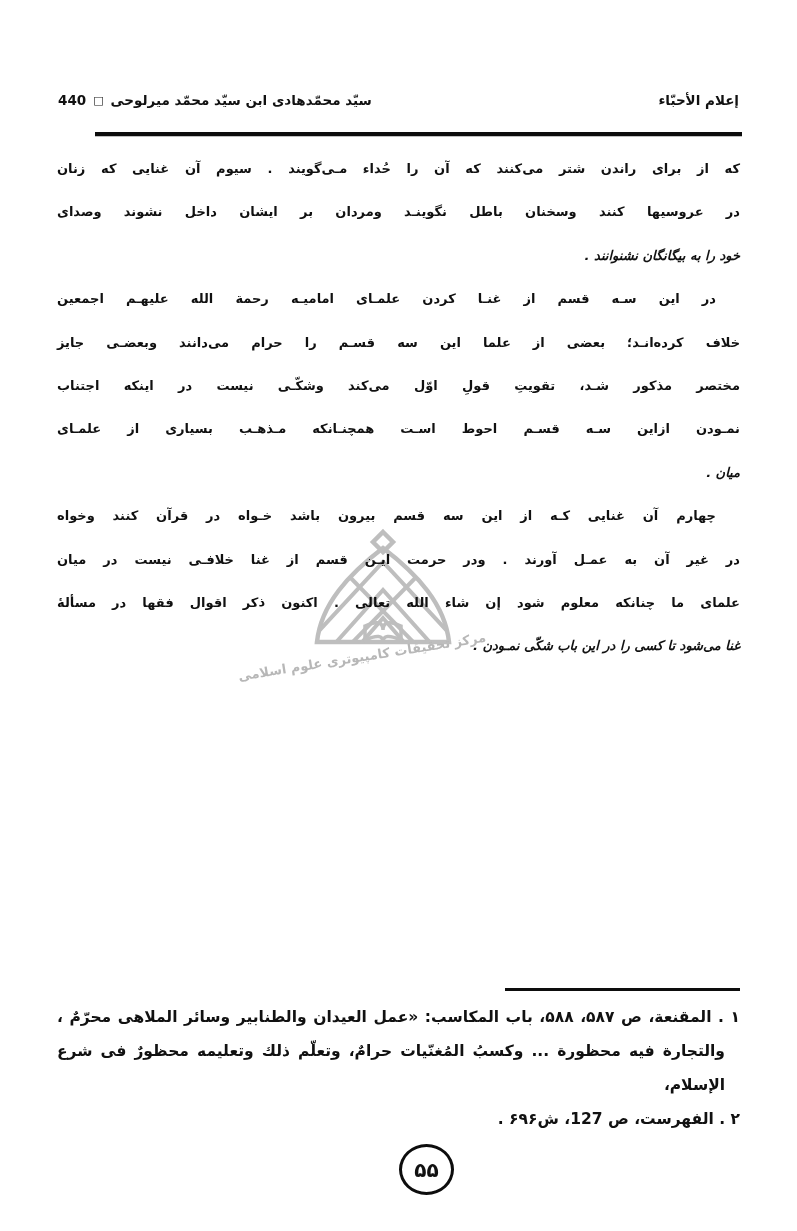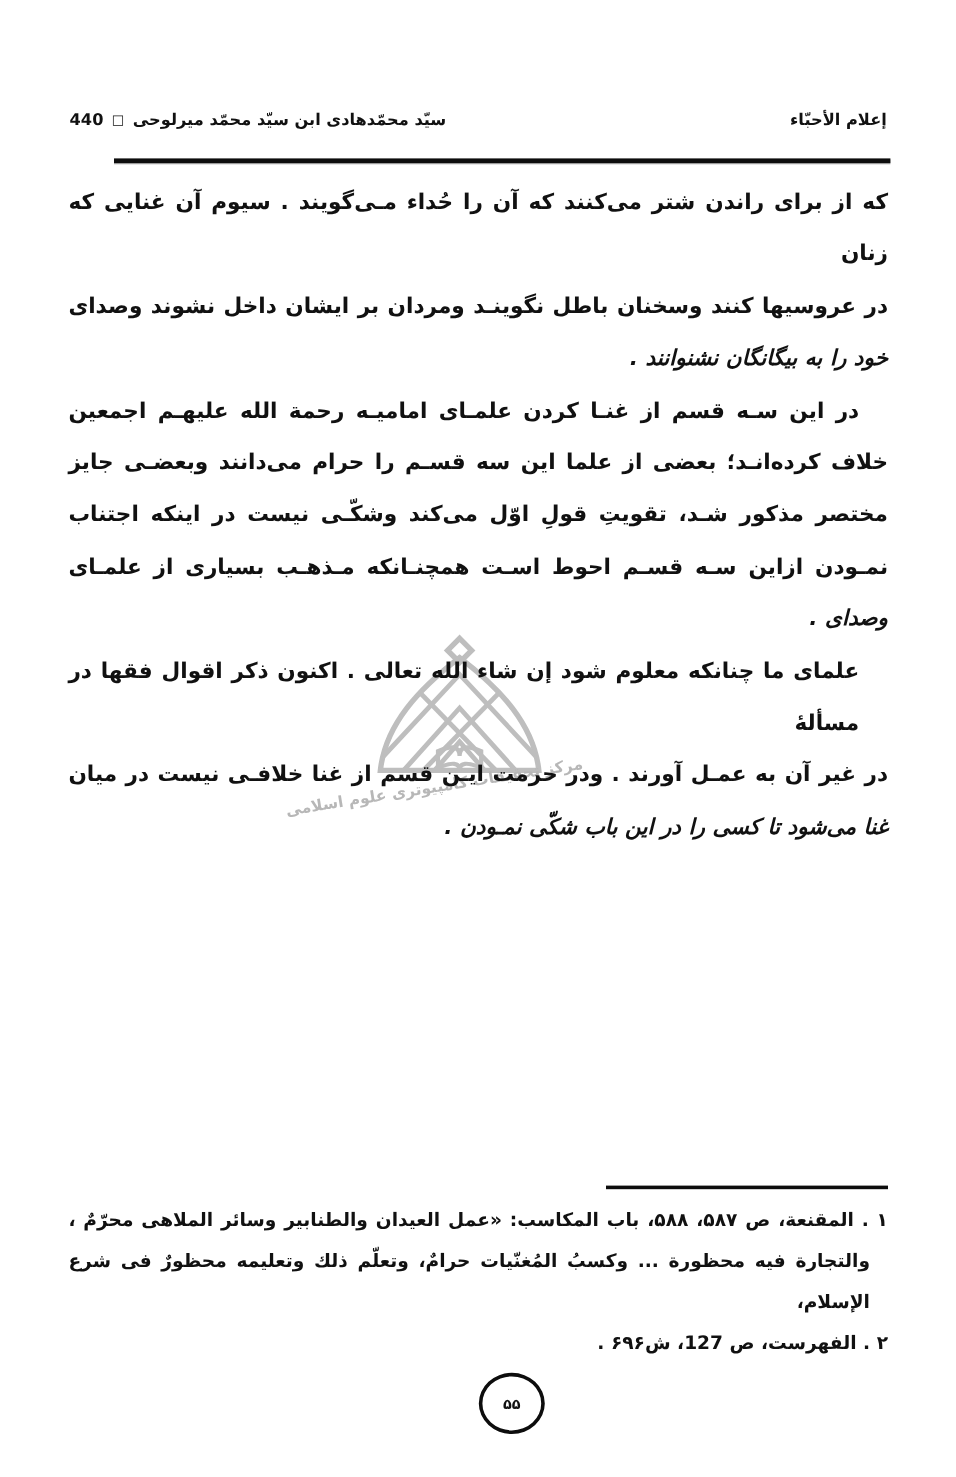--- a/index.html
+++ b/index.html
@@ -33,21 +33,21 @@
   .wm-text{
     position:absolute;top:118px;left:-6px;width:210px;
     transform:rotate(-9deg);
     font-size:13px;font-weight:bold;color:#ababab;
     text-align:center;white-space:nowrap;letter-spacing:-.5px;
   }
   
   .bodytext{
     position:absolute;top:147px;right:57px;left:57px;
     z-index:1;
-    font-size:18px;font-weight:bold;line-height:43.4px;
+    font-size:13px;font-weight:bold;line-height:43.4px;
   }
   .para{margin:0;}
   .line{
     text-align:justify;
     text-align-last:justify;
     -moz-text-align-last:justify;
   }
   .line.end{text-align-last:right;font-style:italic;-moz-text-align-last:right;}
   .para.indent .line:first-child{padding-right:24px;}
   
@@ -63,21 +63,21 @@
     text-align:justify;text-align-last:justify;-moz-text-align-last:justify;
   }
   .fn-line.end{text-align-last:right;-moz-text-align-last:right;}
   .fn-line.cont{padding-right:15px;}
   
   .folio{
     position:absolute;top:1144px;left:399px;
     width:49px;height:45px;
     border:3.5px solid #0d0d0d;border-radius:50%;
     display:flex;align-items:center;justify-content:center;
-    font-size:12px;font-weight:bold;letter-spacing:1px;
+    font-size:20px;font-weight:bold;letter-spacing:1px;
     z-index:1;
   }
 </style>
 </head>
 <body>
 
 <div class="page">
 
   <header class="pagehead">
     <div class="head-book">إعلام الأحبّاء</div>
@@ -116,25 +116,26 @@
     <div class="para">
       <div class="line">که از برای راندن شتر می‌کنند که آن را حُداء مـی‌گویند . سیوم آن غنایی که زنان</div>
       <div class="line">در عروسیها کنند وسخنان باطل نگوینـد ومردان بر ایشان داخل نشوند وصدای</div>
       <div class="line end">خود را به بیگانگان نشنوانند .</div>
     </div>
     <div class="para indent">
       <div class="line">در این سـه قسم از غنـا کردن علمـای امامیـه رحمة الله علیهـم اجمعین</div>
       <div class="line">خلاف کرده‌انـد؛ بعضی از علما این سه قسـم را حرام می‌دانند وبعضـی جایز</div>
       <div class="line">مختصر مذکور شـد، تقویتِ قولِ اوّل می‌کند وشکّـی نیست در اینکه اجتناب</div>
       <div class="line">نمـودن ازاین سـه قسـم احوط اسـت همچنـانکه مـذهـب بسیاری از علمـای</div>
-      <div class="line end">وصدای .</div>
+      <div class="line end">میان .</div>
     </div>
     <div class="para indent">
+      <div class="line">چهارم آن غنایی کـه از این سه قسم بیرون باشد خـواه در قرآن کنند وخواه</div>
+      <div class="line">در غیر آن به عمـل آورند . ودر حرمت ایـن قسم از غنا خلافـی نیست در میان</div>
       <div class="line">علمای ما چنانکه معلوم شود إن شاء الله تعالی . اکنون ذکر اقوال فقها در مسألهٔ</div>
-      <div class="line">در غیر آن به عمـل آورند . ودر حرمت ایـن قسم از غنا خلافـی نیست در میان</div>
       <div class="line end">غنا می‌شود تا کسی را در این باب شکّی نمـودن .</div>
     </div>
   </main>
 
   <div class="fn-rule"></div>
   <section class="footnotes">
     <div class="fn-line">۱ . المقنعة، ص ۵۸۷، ۵۸۸، باب المکاسب: «عمل العیدان والطنابیر وسائر الملاهی محرّمٌ ،</div>
     <div class="fn-line cont">والتجارة فیه محظورة ... وکسبُ المُغنّیات حرامٌ، وتعلّم ذلك وتعلیمه محظورٌ فی شرع الإسلام،</div>
     <div class="fn-line end">۲ . الفهرست، ص 127، ش۶۹۶ .</div>
   </section>

